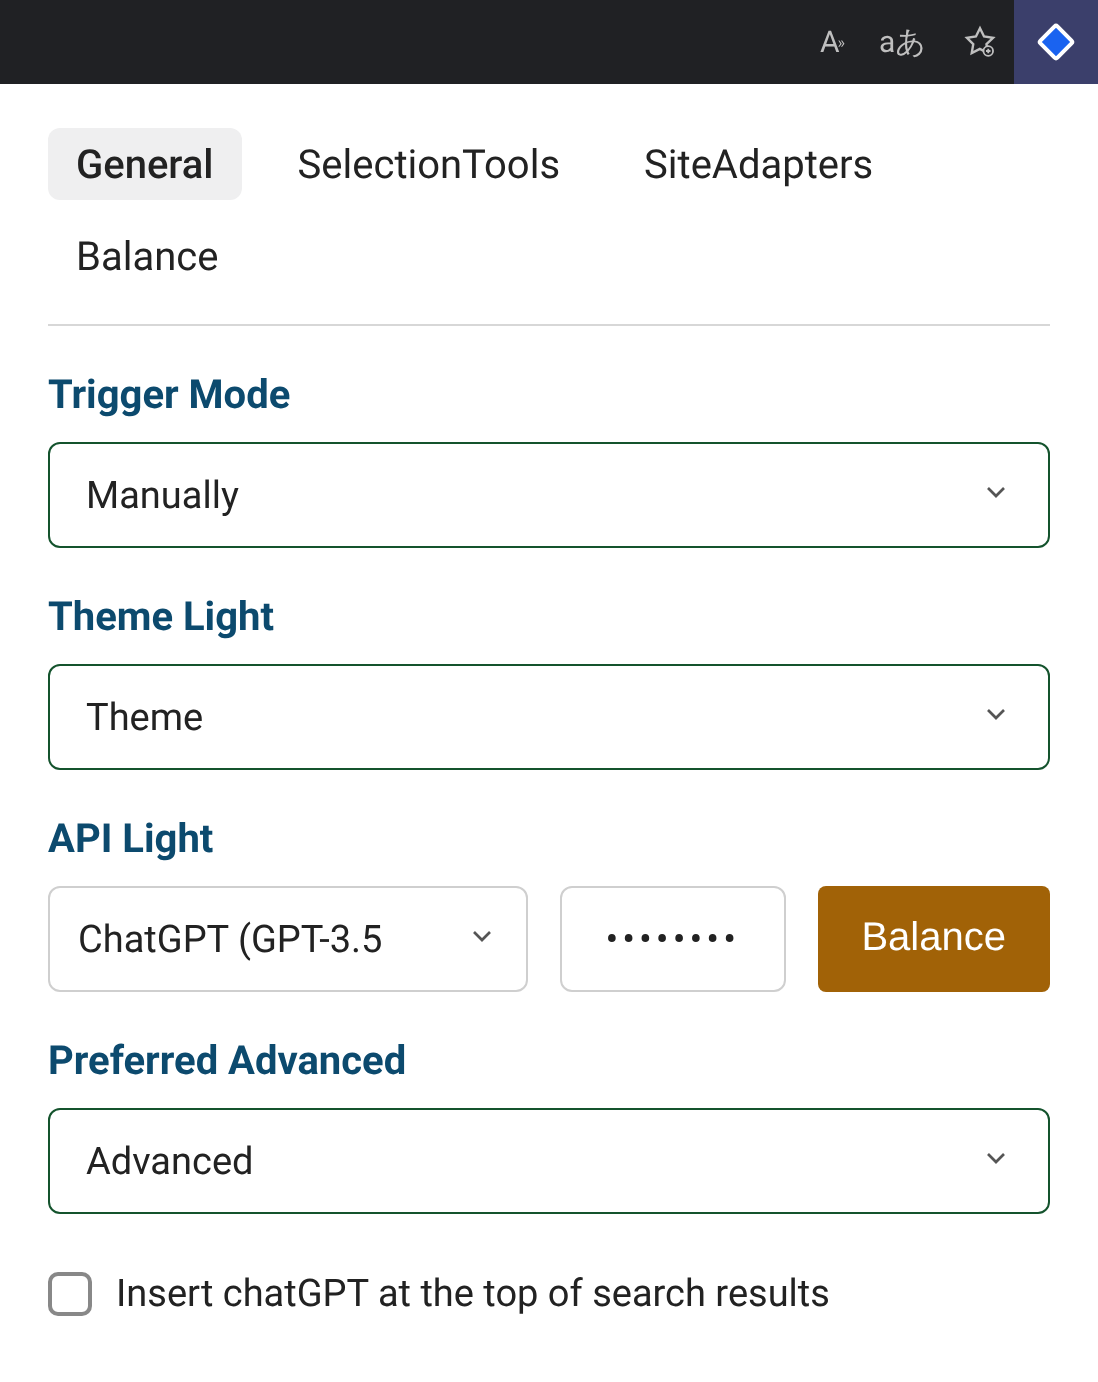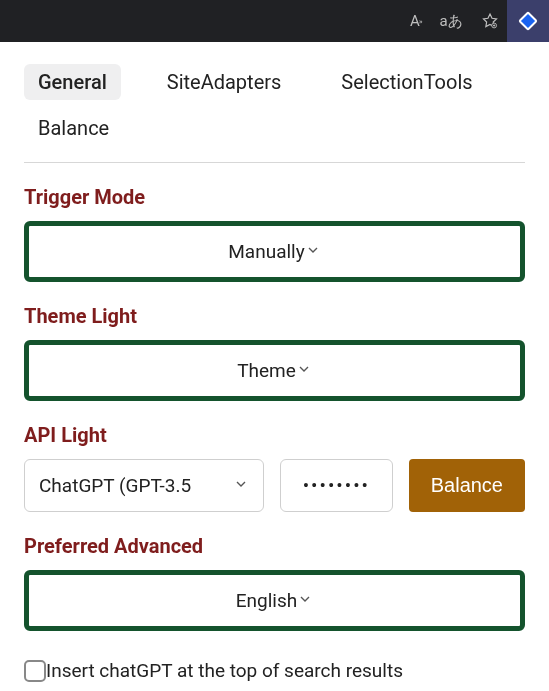--- a/index.html
+++ b/index.html
@@ -49,21 +49,21 @@
     border: 2px solid #ffffff;
     transform: rotate(45deg);
     border-radius: 2px;
   }
   .content {
     padding: 22px 24px 0 24px;
   }
   .tabs {
     display: flex;
     flex-wrap: wrap;
-    gap: 10px 32px;
+    gap: 10px 14px;
     border-bottom: 1px solid #d7d7d7;
     padding-bottom: 16px;
     align-items: center;
   }
   .tab {
     font-size: 20px;
     color: #222;
     padding: 6px 14px;
     border-radius: 6px;
     cursor: pointer;
@@ -72,33 +72,33 @@
   .tab.active {
     background: #efeff0;
     font-weight: 500;
   }
   .section {
     margin-top: 22px;
   }
   .section-label {
     font-size: 20px;
     font-weight: 700;
-    color: #7f1d1d;
+    color: #0c4a6e;
     margin-bottom: 12px;
   }
   .select {
     width: 100%;
-    border: 5px solid #14532d;
+    border: 1px solid #14532d;
     border-radius: 6px;
     padding: 14px 18px;
     font-size: 19px;
     color: #222;
     display: flex;
     align-items: center;
-    justify-content: center;
+    justify-content: space-between;
     cursor: pointer;
     background: #fff;
   }
   .chevron svg { width: 16px; height: 16px; stroke: #555; }
   .api-row {
     display: flex;
     gap: 16px;
     align-items: stretch;
   }
   .api-select {
@@ -135,20 +135,21 @@
     color: #fff;
     border: none;
     border-radius: 4px;
     padding: 0 22px;
     font-size: 20px;
     cursor: pointer;
   }
   .checkbox-row {
     display: flex;
     align-items: center;
+    gap: 12px;
     margin-top: 28px;
     font-size: 19px;
     color: #222;
   }
   .checkbox {
     width: 22px;
     height: 22px;
     border: 2px solid #888;
     border-radius: 5px;
     cursor: pointer;
@@ -172,22 +173,22 @@
   </div>
   <div class="ext-panel">
     <div class="ext-dot"></div>
   </div>
 </div>
 
 <div class="content">
 
   <div class="tabs">
     <div class="tab active">General</div>
+    <div class="tab">SelectionTools</div>
     <div class="tab">SiteAdapters</div>
-    <div class="tab">SelectionTools</div>
     <div class="tab">Balance</div>
   </div>
 
   <div class="section">
     <div class="section-label">Trigger Mode</div>
     <div class="select">
       <span>Manually</span>
       <span class="chevron">
         <svg viewBox="0 0 24 24" fill="none" stroke-width="2">
             <path d="M6 9l6 6 6-6"></path>
@@ -220,21 +221,21 @@
         </span>
       </div>
       <input type="text" class="api-key" value="••••••••" style="">
       <button class="balance-btn">Balance</button>
     </div>
   </div>
 
   <div class="section">
     <div class="section-label">Preferred Advanced</div>
     <div class="select">
-      <span>English</span>
+      <span>Advanced</span>
       <span class="chevron">
         <svg viewBox="0 0 24 24" fill="none" stroke-width="2">
             <path d="M6 9l6 6 6-6"></path>
           </svg>
       </span>
     </div>
   </div>
 
   <div class="checkbox-row">
     <div class="checkbox"></div>

